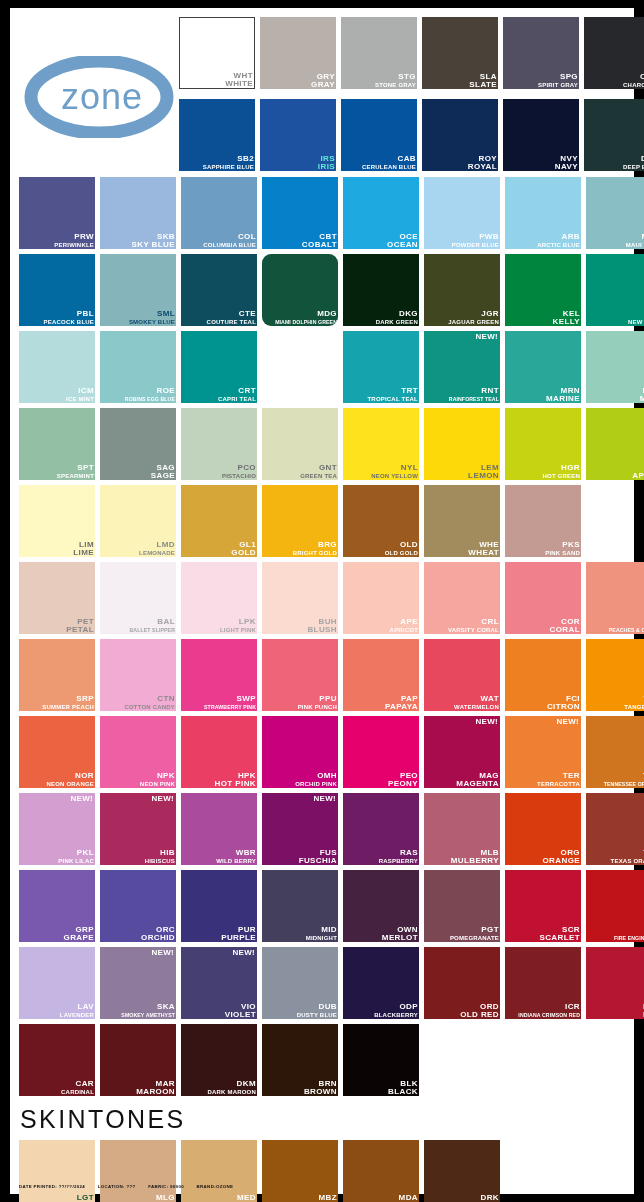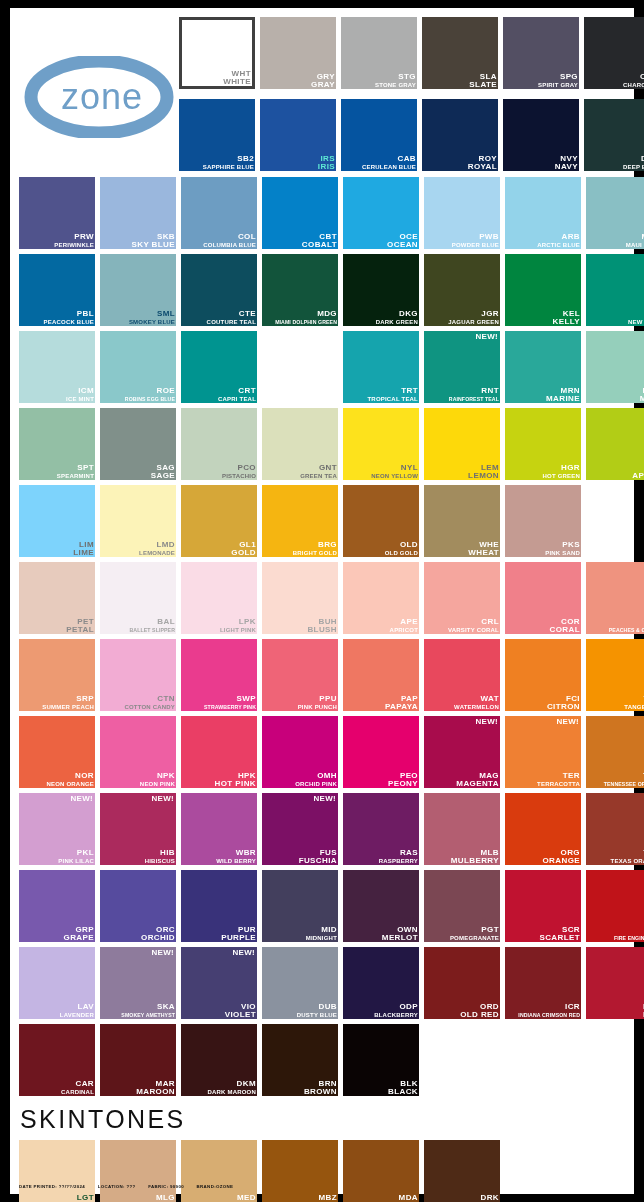--- a/index.html
+++ b/index.html
@@ -51,21 +51,21 @@
 
   .sw{
     position:relative;
     width:76px;
     height:72px;
     flex:0 0 76px;
     box-sizing:border-box;
     overflow:hidden;
   }
   .header-grid .sw{height:72px;}
-  .sw.outlined{border:3px solid #404040;}
+  .sw.outlined{border:1px solid #404040;}
 
   .sw .lbl{
     position:absolute;
     right:1px;
     bottom:0px;
     text-align:right;
     line-height:8px;
     letter-spacing:0.4px;
     font-weight:bold;
     white-space:nowrap;
@@ -270,21 +270,21 @@
               <span class="code">SML</span>
               <span class="name sm">SMOKEY BLUE</span>
             </div>
           </div>
           <div class="sw" style="background: rgb(13, 77, 94);">
             <div class="lbl" style="color: rgb(255, 255, 255);">
               <span class="code">CTE</span>
               <span class="name sm">COUTURE TEAL</span>
             </div>
           </div>
-          <div class="sw" style="background: rgb(18, 84, 59);">
+          <div class="sw" style="background: rgb(18, 84, 59); border-radius: 9px;">
             <div class="lbl" style="color: rgb(255, 255, 255);">
               <span class="code">MDG</span>
               <span class="name xs">MIAMI DOLPHIN GREEN</span>
             </div>
           </div>
           <div class="sw" style="background: rgb(5, 34, 13);">
             <div class="lbl" style="color: rgb(255, 255, 255);">
               <span class="code">DKG</span>
               <span class="name sm">DARK GREEN</span>
             </div>
@@ -403,21 +403,21 @@
             </div>
           </div>
           <div class="sw" style="background: rgb(178, 205, 22);">
             <div class="lbl" style="color: rgb(255, 255, 255);">
               <span class="code">APL</span>
               <span class="name">APPLE</span>
             </div>
           </div>
         </div>
         <div class="row">
-          <div class="sw" style="background: #7dd3fc;">
+          <div class="sw" style="background: #fef9c3;">
             <div class="lbl" style="color: rgb(111, 111, 111);">
               <span class="code">LIM</span>
               <span class="name">LIME</span>
             </div>
           </div>
           <div class="sw" style="background: rgb(252, 243, 184);">
             <div class="lbl" style="color: rgb(138, 138, 138);">
               <span class="code">LMD</span>
               <span class="name sm">LEMONADE</span>
             </div>

